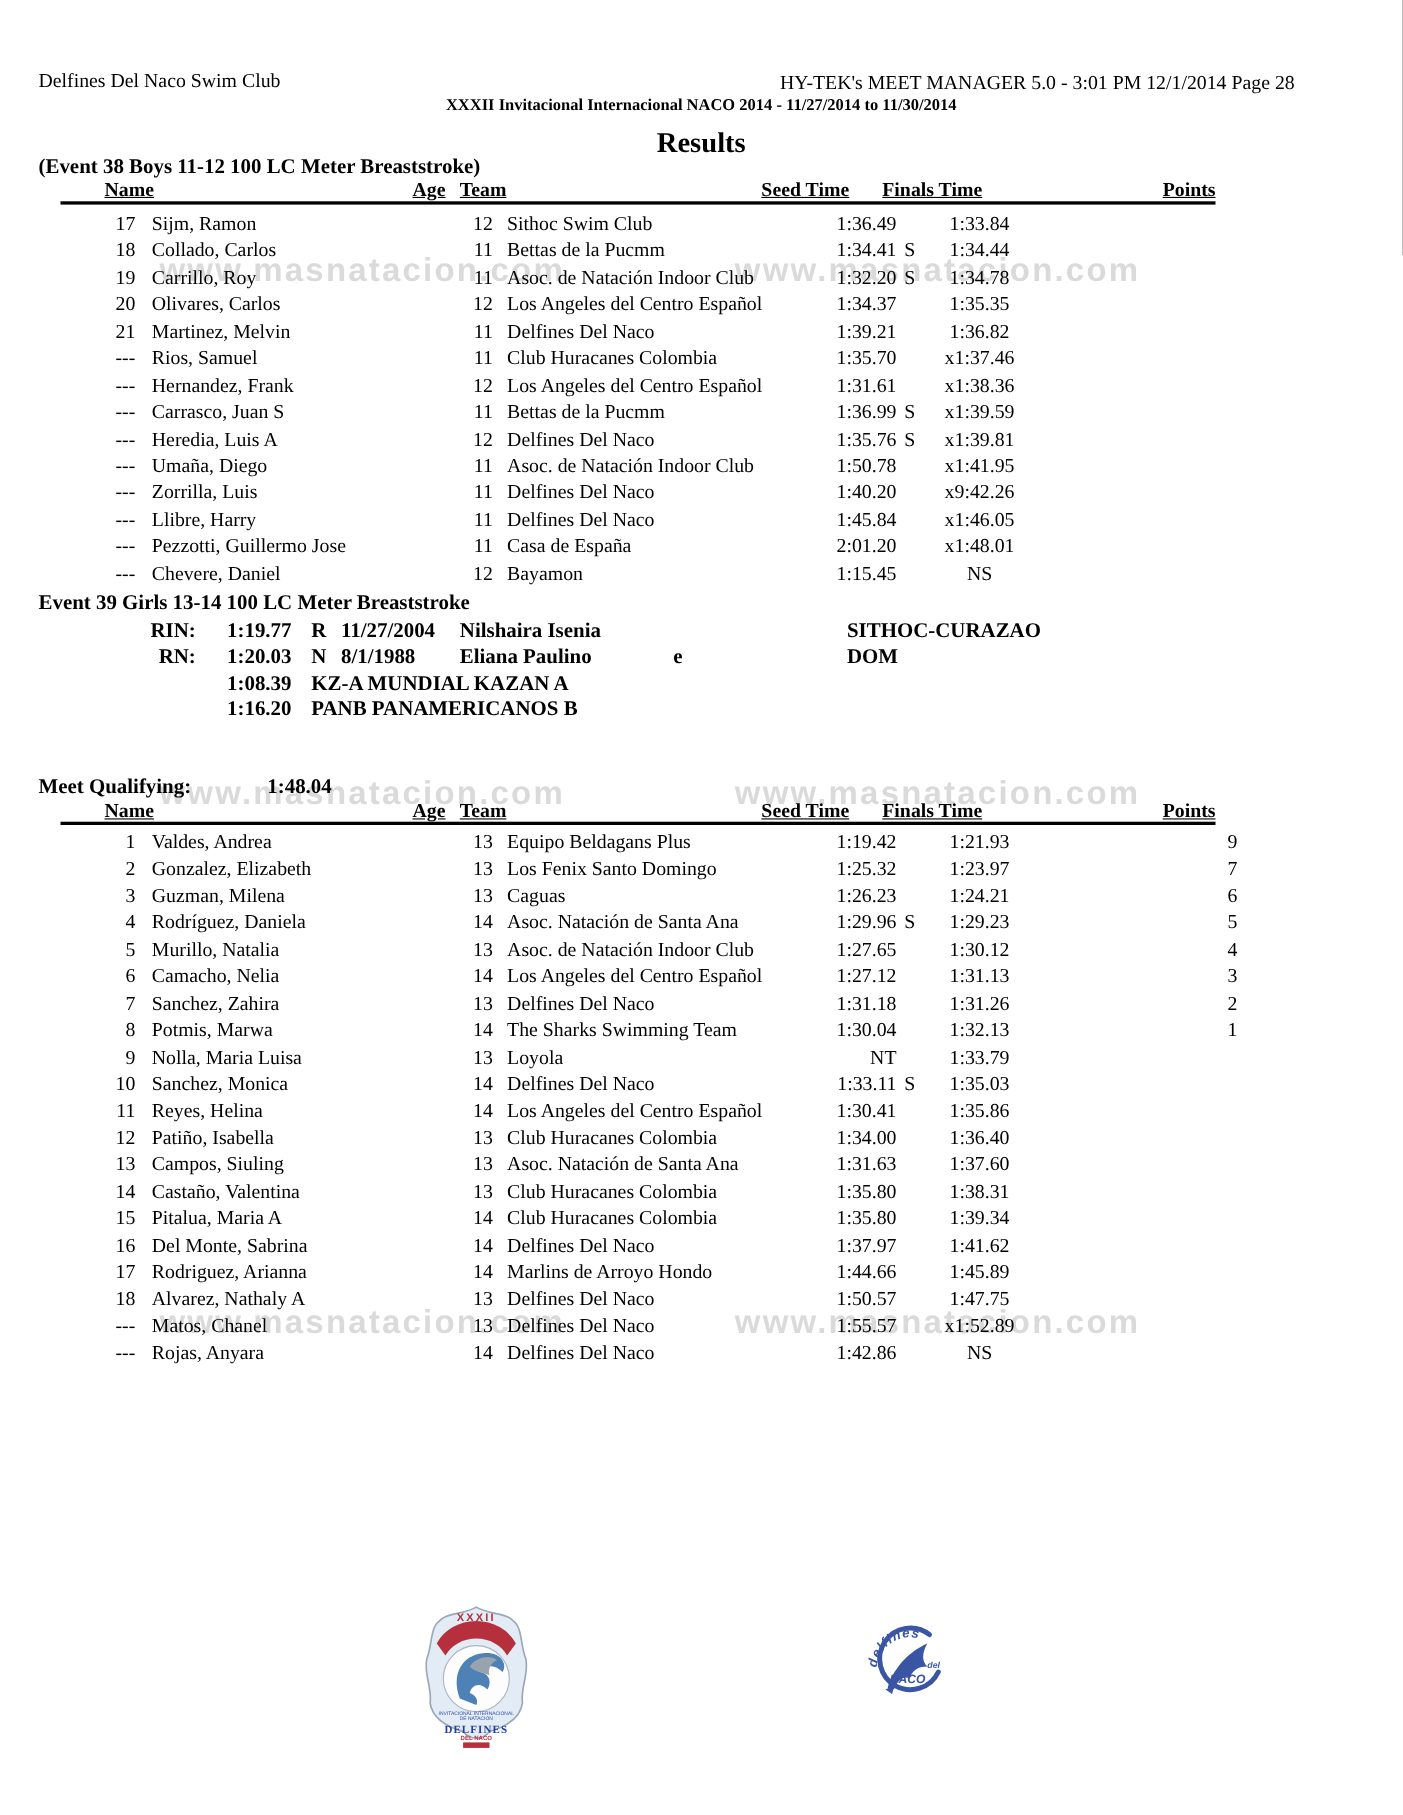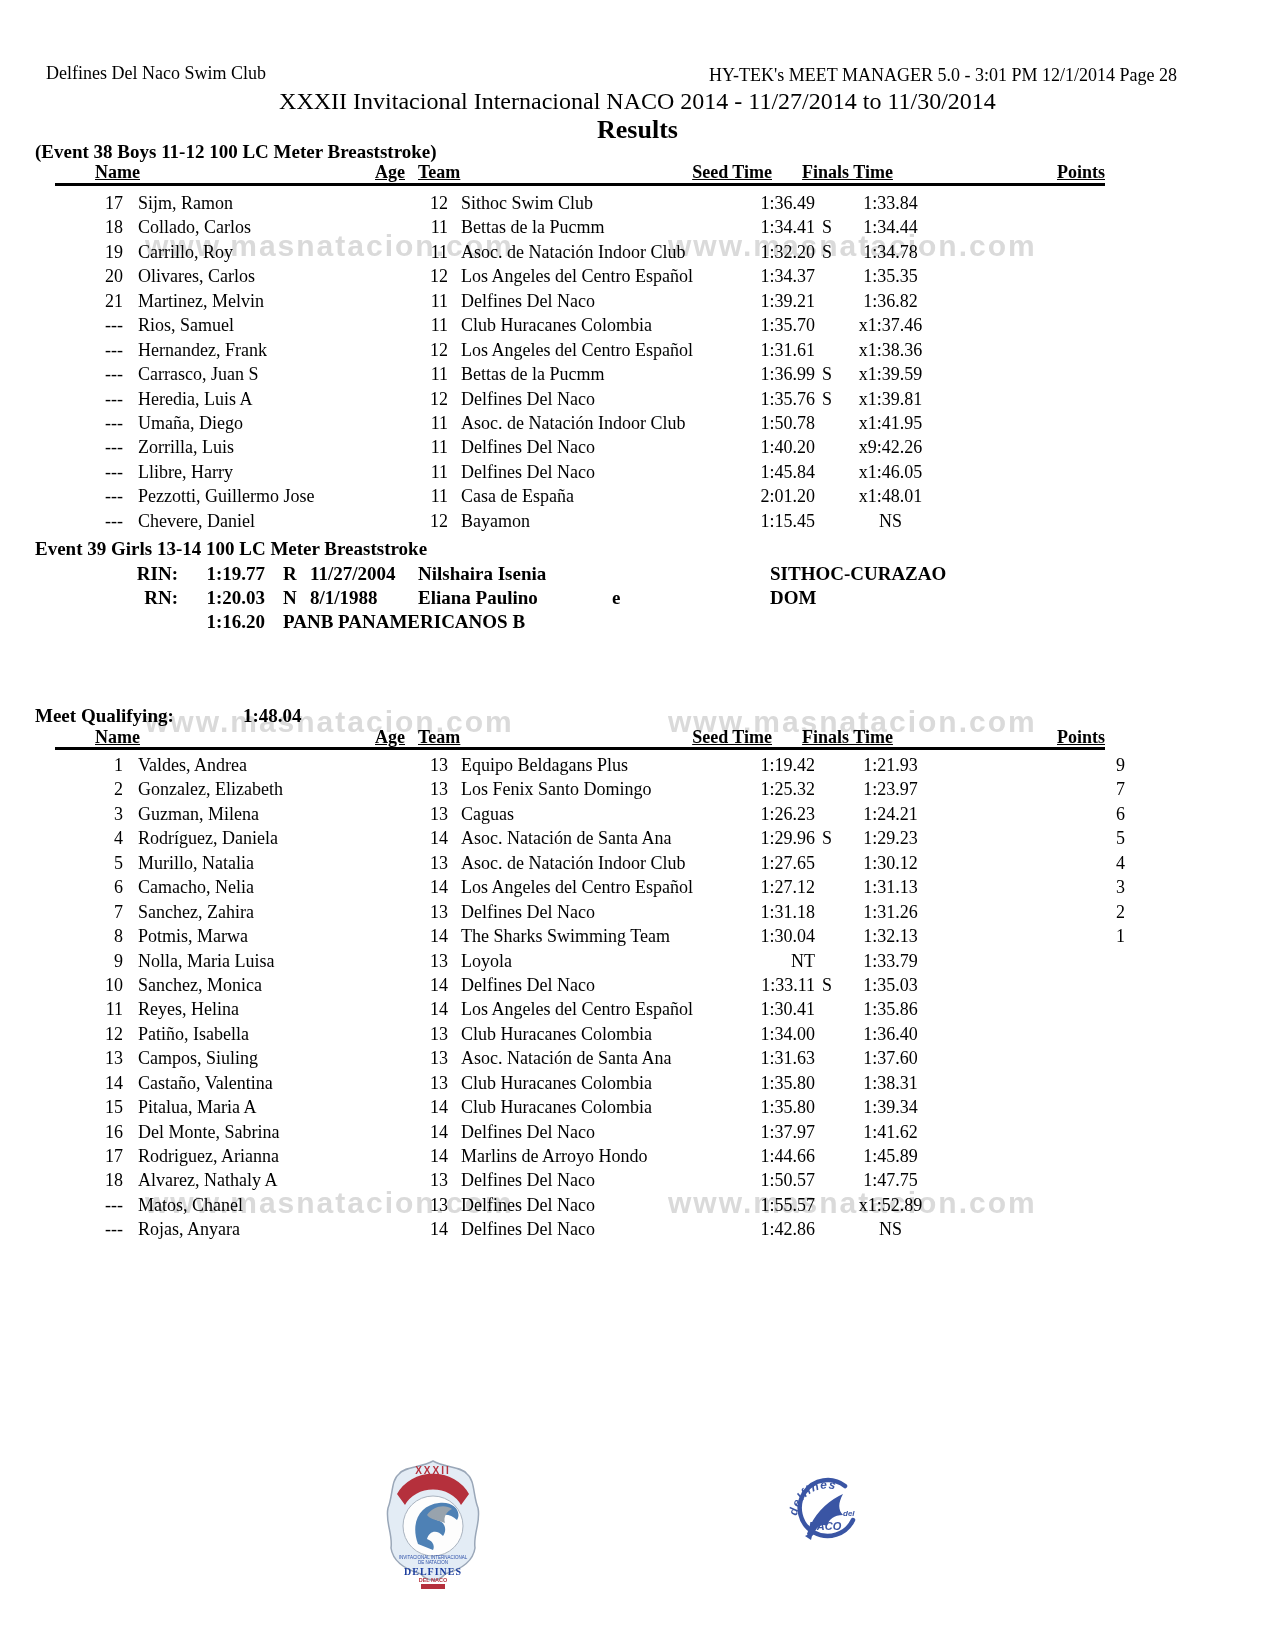--- a/index.html
+++ b/index.html
@@ -5,21 +5,21 @@
   html,body{margin:0;padding:0;background:#888;}
   .page{position:relative;width:1275px;height:1650px;background:#ffffff;margin:0 auto;
         font-family:"Liberation Serif","DejaVu Serif",serif;color:#000;overflow:hidden;}
   .abs{position:absolute;white-space:nowrap;}
   
   .wm{position:absolute;z-index:0;font-family:"Liberation Sans","DejaVu Sans",sans-serif;
       font-weight:bold;font-size:30px;letter-spacing:2px;color:#dadada;white-space:nowrap;}
   .layer{position:absolute;left:0;top:0;right:0;bottom:0;z-index:1;}
   
   .hdr{font-size:18px;}
-  .doc-title{left:0;right:0;text-align:center;font-weight:normal;font-size:24px;}
+  .doc-title{left:0;right:0;text-align:center;font-weight:bold;font-size:15px;}
   .doc-sub{left:0;right:0;text-align:center;font-weight:bold;font-size:26px;}
   .ev-title{left:35px;font-weight:bold;font-size:19px;}
   
   .thead{position:absolute;left:0;right:0;height:22px;font-weight:bold;font-size:18px;padding-left:15px;}
   .thead span{position:absolute;top:0;text-decoration:underline;white-space:nowrap;}
   .rule{position:absolute;left:55px;width:1050px;height:3px;background:#000;}
   
   .rows{position:absolute;left:0;right:0;margin-left:43px;}
   .trow{position:relative;height:24.45px;line-height:24.45px;font-size:18px;}
   .trow span{position:absolute;top:0;white-space:nowrap;}
@@ -53,21 +53,21 @@
 
   <span class="wm" style="left:145px;top:229px">www.masnatacion.com</span>
   <span class="wm" style="left:668px;top:229px">www.masnatacion.com</span>
   <span class="wm" style="left:145px;top:705px">www.masnatacion.com</span>
   <span class="wm" style="left:668px;top:705px">www.masnatacion.com</span>
   <span class="wm" style="left:145px;top:1186px">www.masnatacion.com</span>
   <span class="wm" style="left:668px;top:1186px">www.masnatacion.com</span>
 
   <div class="layer">
 
-    <span class="abs hdr" style="left:46px;top:63px">Delfines Del Naco Swim Club</span>
+    <span class="abs hdr" style="left:35px;top:63px">Delfines Del Naco Swim Club</span>
     <span class="abs hdr" style="right:98px;top:65px">HY-TEK's MEET MANAGER 5.0 - 3:01 PM  12/1/2014  Page 28</span>
     <div class="abs doc-title" style="top:88px">XXXII Invitacional Internacional NACO 2014 - 11/27/2014 to 11/30/2014</div>
     <div class="abs doc-sub" style="top:115px">Results</div>
 
     <div class="abs ev-title" style="top:141px">(Event 38  Boys 11-12 100 LC Meter Breaststroke)</div>
 
     <div class="thead" style="top:162px">
       <span class="c-name">Name</span>
       <span class="c-age">Age</span>
       <span class="c-team">Team</span>
@@ -206,20 +206,24 @@
           <span class="r-nation">SITHOC-CURAZAO</span>
         </div>
         <div class="rrow">
           <span class="r-label">RN:</span>
           <span class="r-time">1:20.03</span>
           <span class="r-flag">N</span>
           <span class="r-date">8/1/1988</span>
           <span class="r-holder">Eliana Paulino</span>
           <span class="r-note">e</span>
           <span class="r-nation">DOM</span>
+        </div>
+        <div class="rrow">
+          <span class="r-time">1:08.39</span>
+          <span class="r-flag">KZ-A MUNDIAL KAZAN A</span>
         </div>
         <div class="rrow">
           <span class="r-time">1:16.20</span>
           <span class="r-flag">PANB PANAMERICANOS B</span>
         </div>
       </div>
     <span class="abs mq-label" style="top:705px">Meet Qualifying:</span>
     <span class="abs mq-time" style="top:705px">1:48.04</span>
 
     <div class="thead" style="top:727px">

